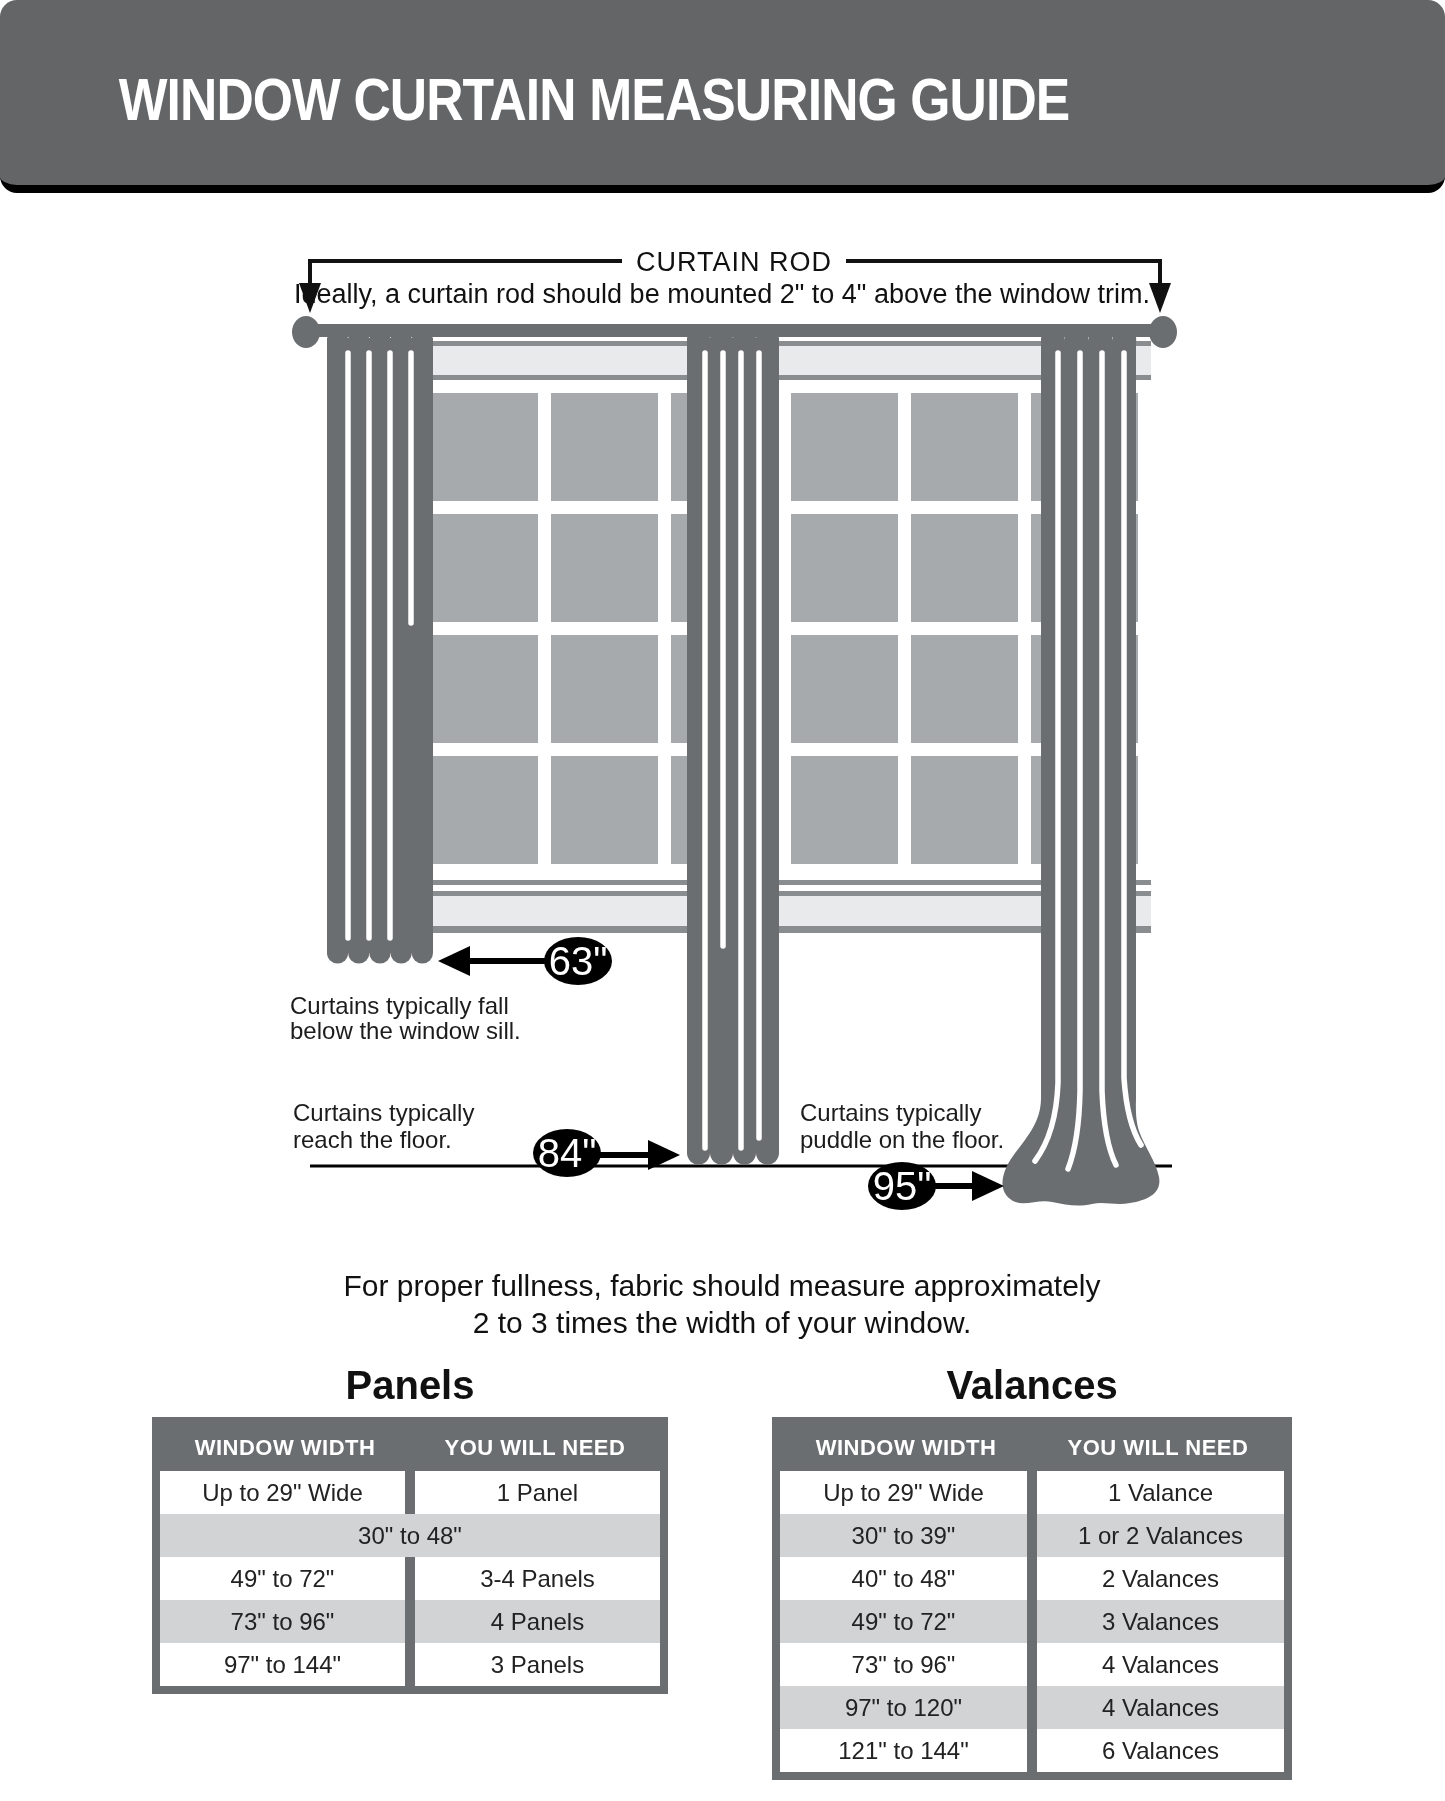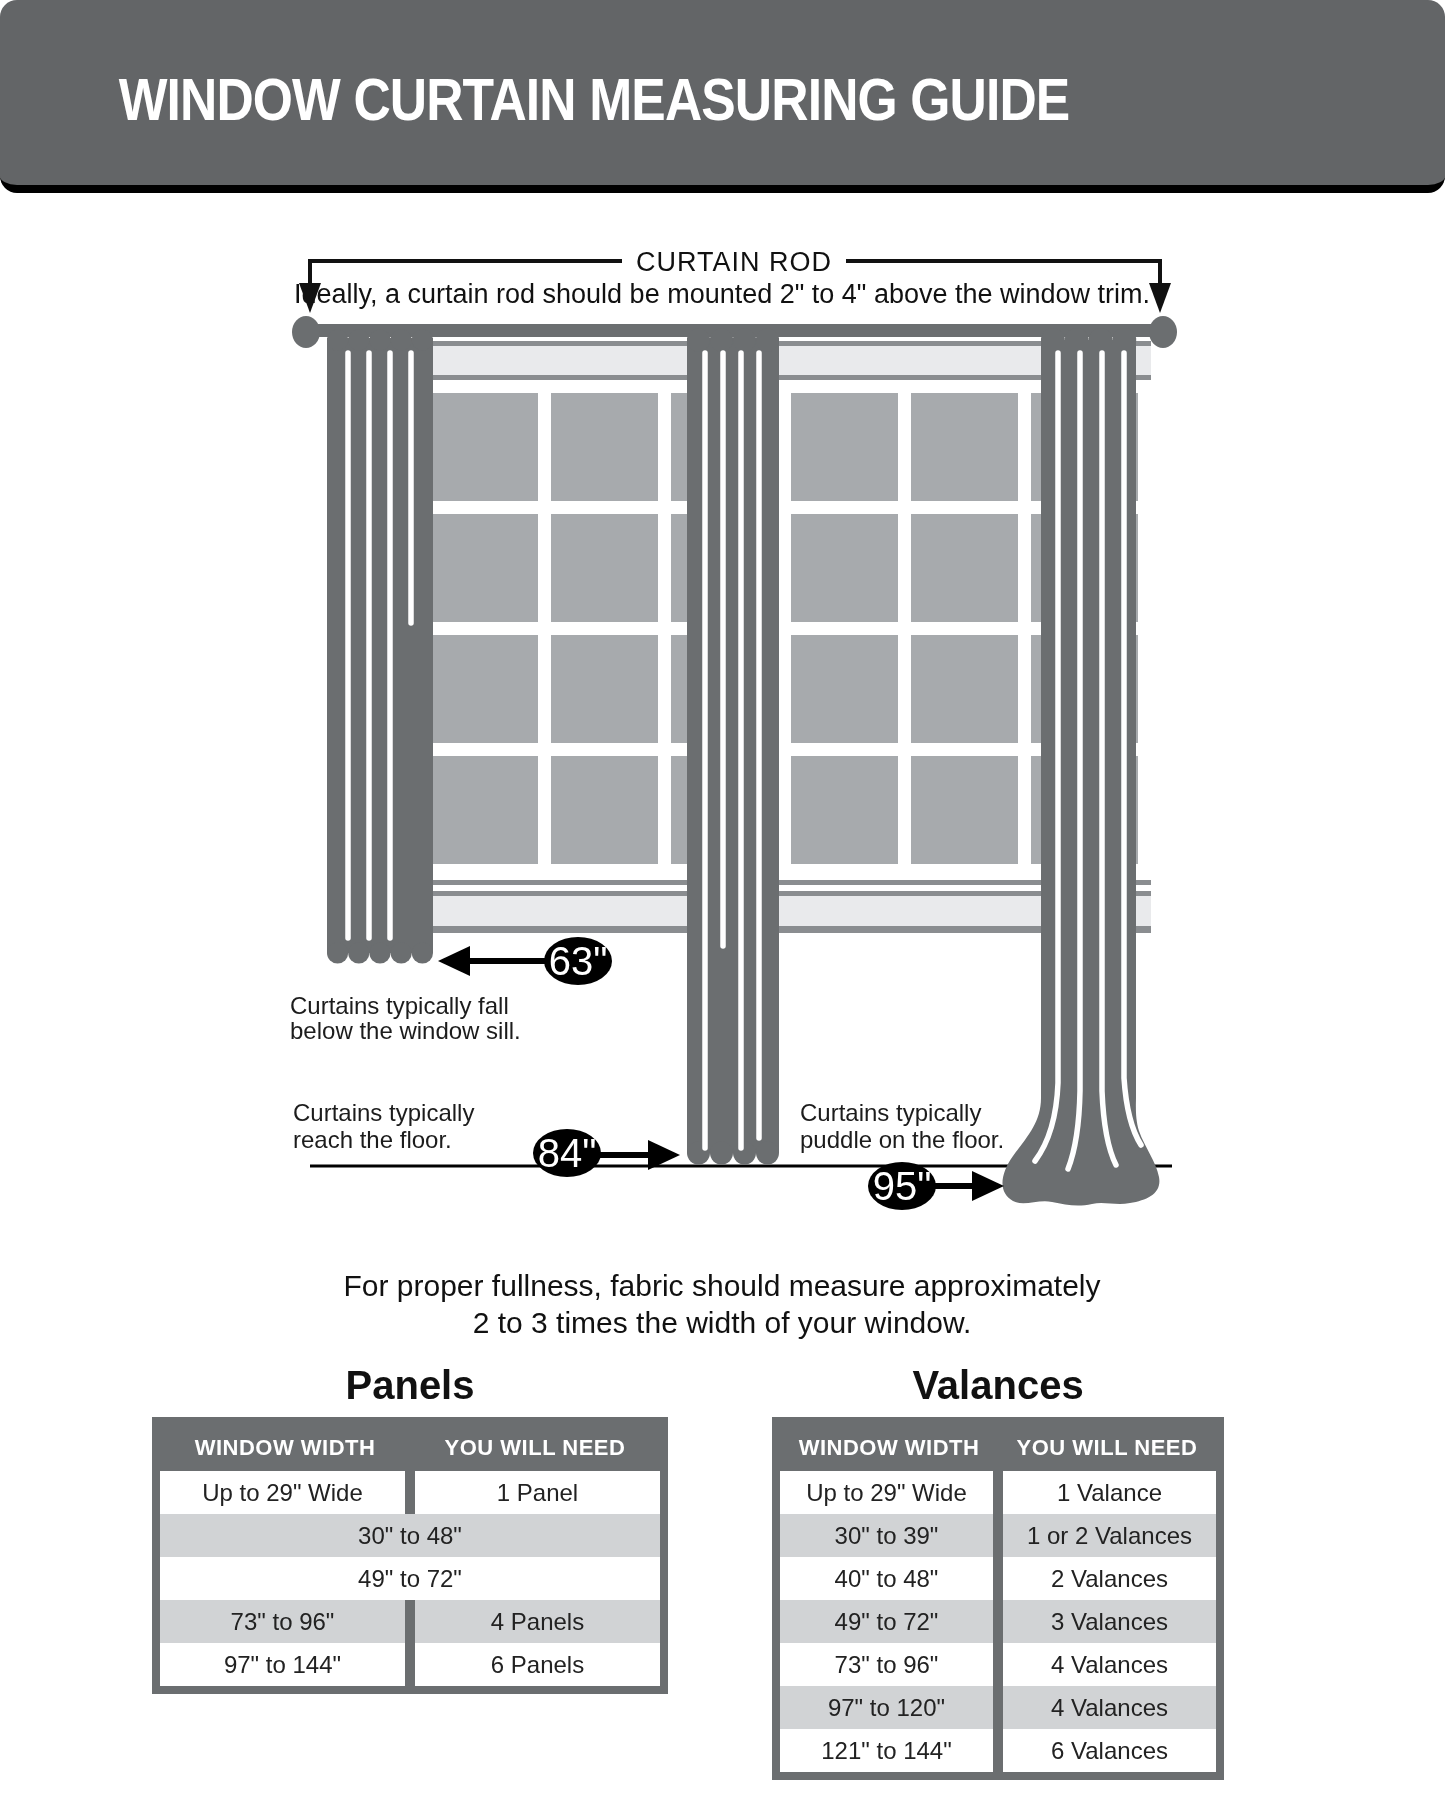--- a/index.html
+++ b/index.html
@@ -204,33 +204,34 @@
       </div>
       <div class="grow">
           <div>Up to 29" Wide</div>
           <div>1 Panel</div>
         </div>
       <div class="grow alt">
           <div>30" to 48"</div>
         </div>
       <div class="grow">
           <div>49" to 72"</div>
+          <div>3-4 Panels</div>
         </div>
       <div class="grow alt">
           <div>73" to 96"</div>
           <div>4 Panels</div>
         </div>
       <div class="grow">
           <div>97" to 144"</div>
-          <div>6 Panels</div>
+          <div>3 Panels</div>
         </div>
     </div>
   </div>
 
-  <div class="tbl-wrap" style="left:772px;width:452px;">
+  <div class="tbl-wrap" style="left:772px;width:520px;">
     <h2>Valances</h2>
     <div class="gtable">
       <div class="ghead">
         <div>WINDOW WIDTH</div>
         <div>YOU WILL NEED</div>
       </div>
       <div class="grow">
           <div>Up to 29" Wide</div>
           <div>1 Valance</div>
         </div>

